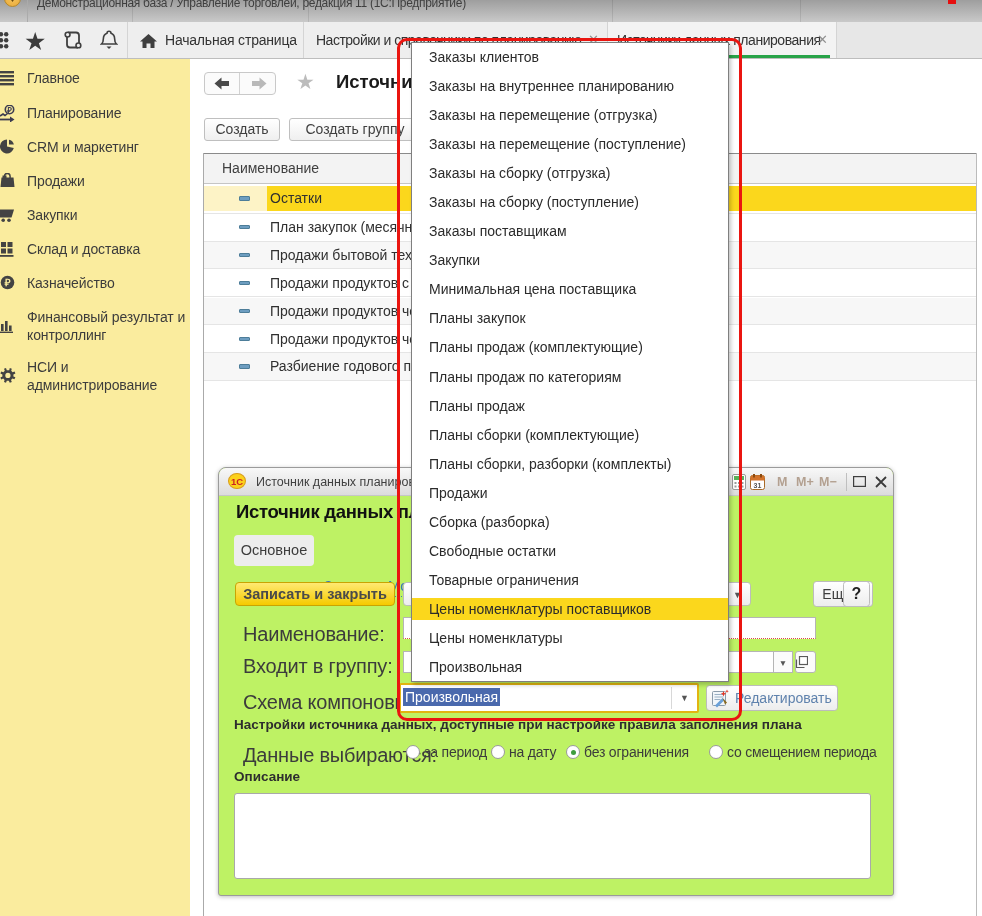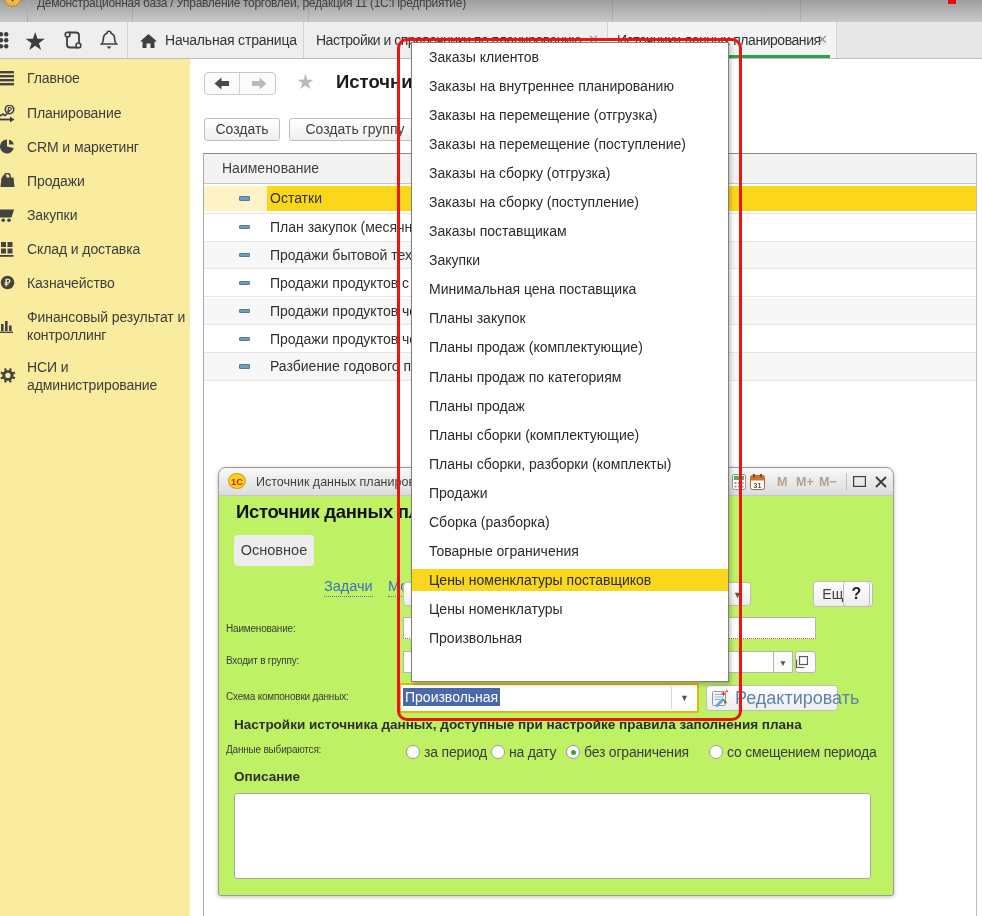--- a/index.html
+++ b/index.html
@@ -66,21 +66,21 @@
 #dlghead { position:absolute; left:17px; top:33px; font-size:18.5px; font-weight:bold; color:#111; white-space:nowrap; letter-spacing:-0.3px; }
 #tabchip { position:absolute; left:15px; top:67px; width:80px; height:31px; background:#ededed; border-radius:4px;
   font-size:14.5px; color:#3c3c3c; text-align:center; line-height:31px; }
 .dlink { position:absolute; top:75px; line-height:15px; font-size:14.5px; color:#3a74ba;
   border-bottom:1.5px dotted #4a7ab5; padding-bottom:2px; white-space:nowrap;margin-top:36px; }
 .dbtn { position:absolute; background:linear-gradient(#fff,#ededed); border:1px solid #bcbcbc; border-radius:3.5px;
   font-size:14px; color:#3f3f3f; text-align:center; }
 #ybtn { position:absolute; left:16px; top:114px; width:160px; height:24px;
   background:linear-gradient(#ffe972,#f6ca00); border:1px solid #c9a403; border-radius:4px;
   font-size:14.5px; font-weight:bold; color:#4a4a4a; text-align:center; line-height:22px; }
-.dlabel { position:absolute; left:7px; font-size:10px; color:#3c3c3c; white-space:nowrap; letter-spacing:-0.2px; }
+.dlabel { position:absolute; left:24px; font-size:20px; color:#3c3c3c; white-space:nowrap; letter-spacing:-0.2px; }
 .dfield { position:absolute; background:#fff; border:1px solid #b5b5b5; }
 .bold13 { position:absolute; left:15px; font-size:13.5px; font-weight:bold; color:#2e2e2e; white-space:nowrap; }
 .radio { position:absolute; width:14px; height:14px; border:1px solid #9a9a9a; border-radius:50%; background:#fff; }
 .radio.on:after { content:""; position:absolute; left:3.5px; top:3.5px; width:5px; height:5px; border-radius:50%; background:#3f9e3f; }
 .rlabel { position:absolute; font-size:14px; color:#3c3c3c; white-space:nowrap; letter-spacing:-0.2px; }
 
 
 #dropdown { position:absolute; left:411px; top:42px; width:318px; height:640px; background:#fff;
   border:1.5px solid #7f7f7f; box-shadow:2px 3px 4px rgba(0,0,0,.22); }
 .ditem { position:relative; height:29.05px; line-height:29.05px; padding-left:17px; font-size:14px; color:#2b2b2b; white-space:nowrap; }
@@ -265,20 +265,21 @@
         </svg>
       <svg class="dlgtbicon" style="left:656px;top:8px;" width="12" height="12" viewBox="0 0 12 12">
           <path d="M1 1 L11 11 M11 1 L1 11" stroke="#3a3a3a" stroke-width="1.8"></path>
         </svg>
     </div>
     <div id="dlghead">Источник данных планирования (создание)</div>
     <div id="tabchip">Основное</div>
     <div class="dlink" style="left:105px;">Задачи</div>
     <div class="dlink" style="left:169px;">Мои заметки</div>
 
+    <div id="ybtn">Записать и закрыть</div>
     <div class="dbtn" style="left:184px;top:114px;width:348px;height:24px;line-height:22px;">
       <span style="position:absolute;right:8px;top:0;color:#555;font-size:9px;line-height:24px;">▼</span>
     </div>
     <div class="dbtn" style="left:554px;top:113px;width:60px;height:26px;line-height:24px;margin-left:40px;">Еще <span style="font-size:9px;color:#555;">▼</span></div>
     <div class="dbtn" style="left:624px;top:113px;width:27px;height:26px;line-height:24px;font-size:16px;font-weight:bold;color:#222;">?</div>
 
     <div class="dlabel" style="top:155px;">Наименование:</div>
     <div class="dfield" style="left:184px;top:149px;width:413px;height:22px;border-bottom:1px dotted #d94c4c;"></div>
 
     <div class="dlabel" style="top:187px;">Входит в группу:</div>
@@ -303,21 +304,21 @@
           <g stroke="#9ab0c4" stroke-width="1">
             <path d="M3.5 5.5 h9"></path>
             <path d="M3.5 8 h9"></path>
             <path d="M3.5 10.5 h6"></path>
           </g>
           <path d="M4 16.5 L11.5 9 L13.5 11 L6 18.5 Z" fill="#6aa0d8"></path>
           <path d="M11.5 9 L13.5 11 L16 13.5 L14 15.5 Z" fill="#8a6a20"></path>
           <path d="M12.5 2 L13.3 4 L15.3 4.8 L13.3 5.6 L12.5 7.6 L11.7 5.6 L9.7 4.8 L11.7 4 Z" fill="#e23525"></path>
           <path d="M16 0.5 L16.5 1.8 L17.8 2.3 L16.5 2.8 L16 4.1 L15.5 2.8 L14.2 2.3 L15.5 1.8 Z" fill="#e23525"></path>
         </svg>
-      <span style="position:absolute;left:28px;top:0;line-height:24px;font-size:18px;color:#5f82ad;">Редактировать</span>
+      <span style="position:absolute;left:28px;top:0;line-height:24px;font-size:14px;color:#5f82ad;">Редактировать</span>
     </div>
 
     <div class="bold13" style="top:249px;">Настройки источника данных, доступные при настройке правила заполнения плана</div>
 
     <div class="dlabel" style="top:276px;">Данные выбираются:</div>
     <div class="radio" style="left:187px;top:277px;"></div>
     <div class="rlabel" style="left:205px;top:276px;">за период</div>
     <div class="radio" style="left:272px;top:277px;"></div>
     <div class="rlabel" style="left:290px;top:276px;">на дату</div>
     <div class="radio on" style="left:347px;top:277px;"></div>
@@ -390,20 +391,21 @@
     <div class="ditem">Закупки</div>
     <div class="ditem">Минимальная цена поставщика</div>
     <div class="ditem">Планы закупок</div>
     <div class="ditem">Планы продаж (комплектующие)</div>
     <div class="ditem">Планы продаж по категориям</div>
     <div class="ditem">Планы продаж</div>
     <div class="ditem">Планы сборки (комплектующие)</div>
     <div class="ditem">Планы сборки, разборки (комплекты)</div>
     <div class="ditem">Продажи</div>
     <div class="ditem">Сборка (разборка)</div>
+    <div class="ditem">Свободные остатки</div>
     <div class="ditem">Товарные ограничения</div>
     <div class="ditem sel">Цены номенклатуры поставщиков</div>
     <div class="ditem">Цены номенклатуры</div>
     <div class="ditem">Произвольная</div>
   </div>
 
   <div id="redframe"></div>
 
 </div>
 

